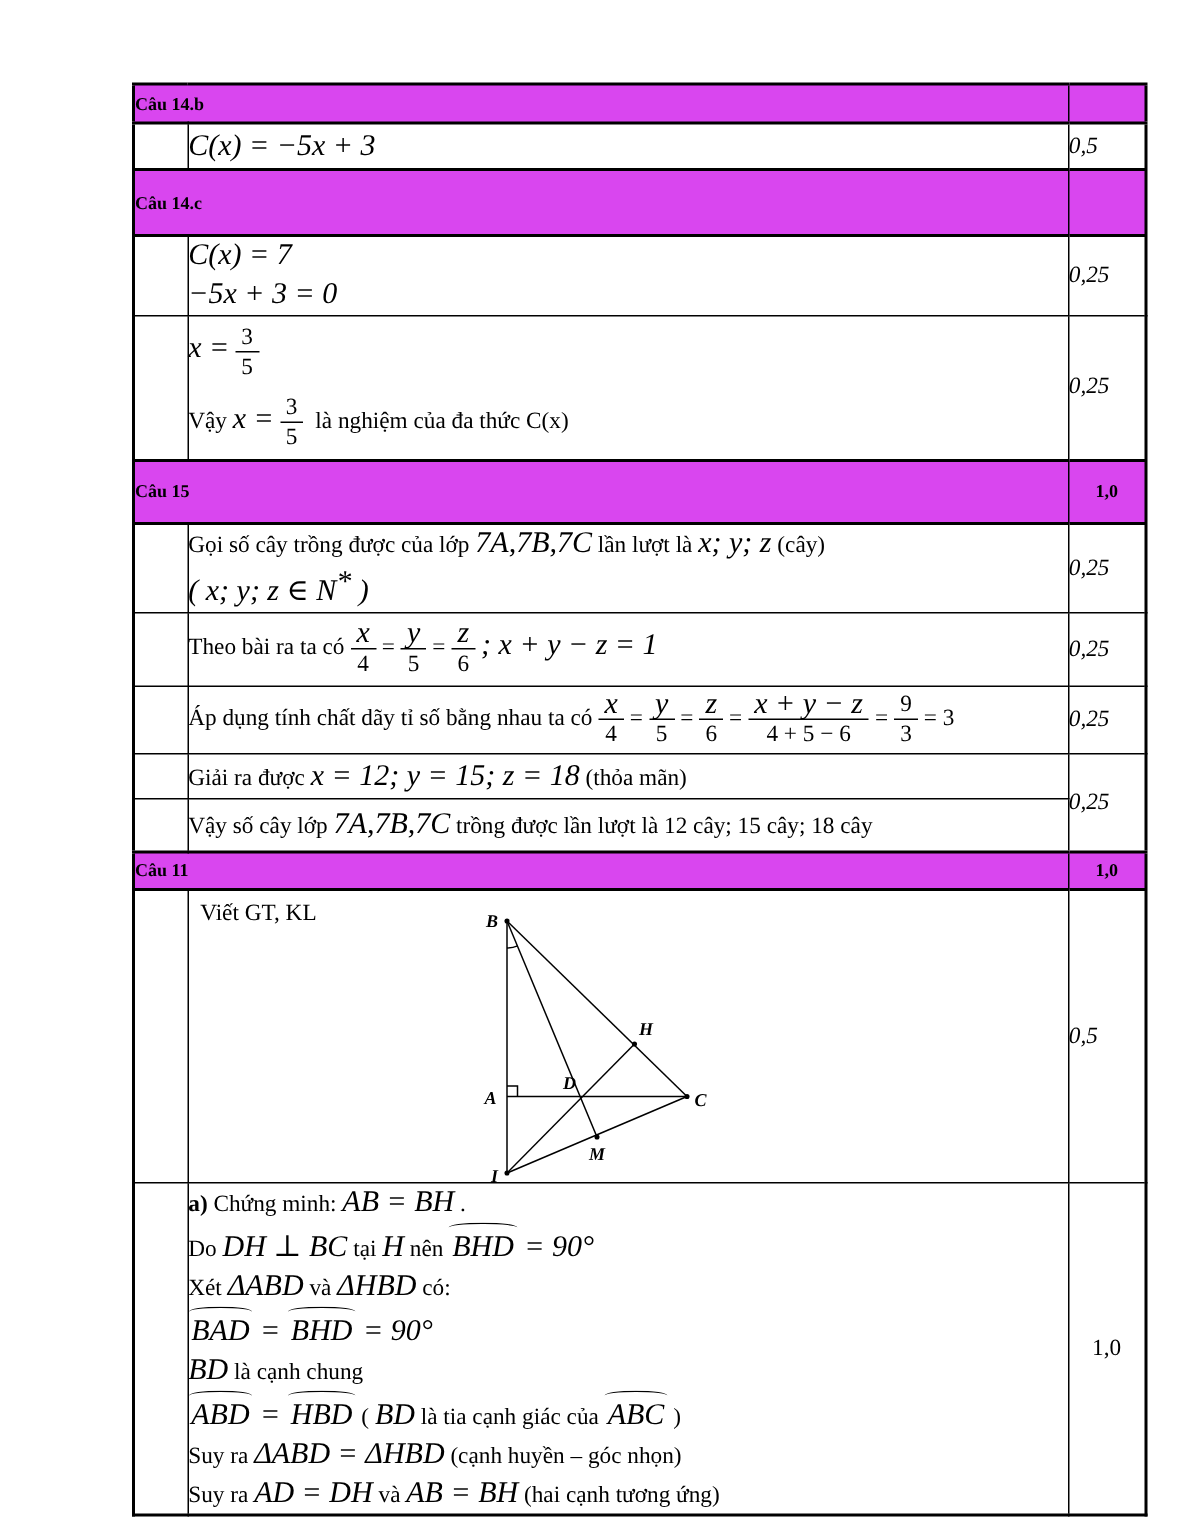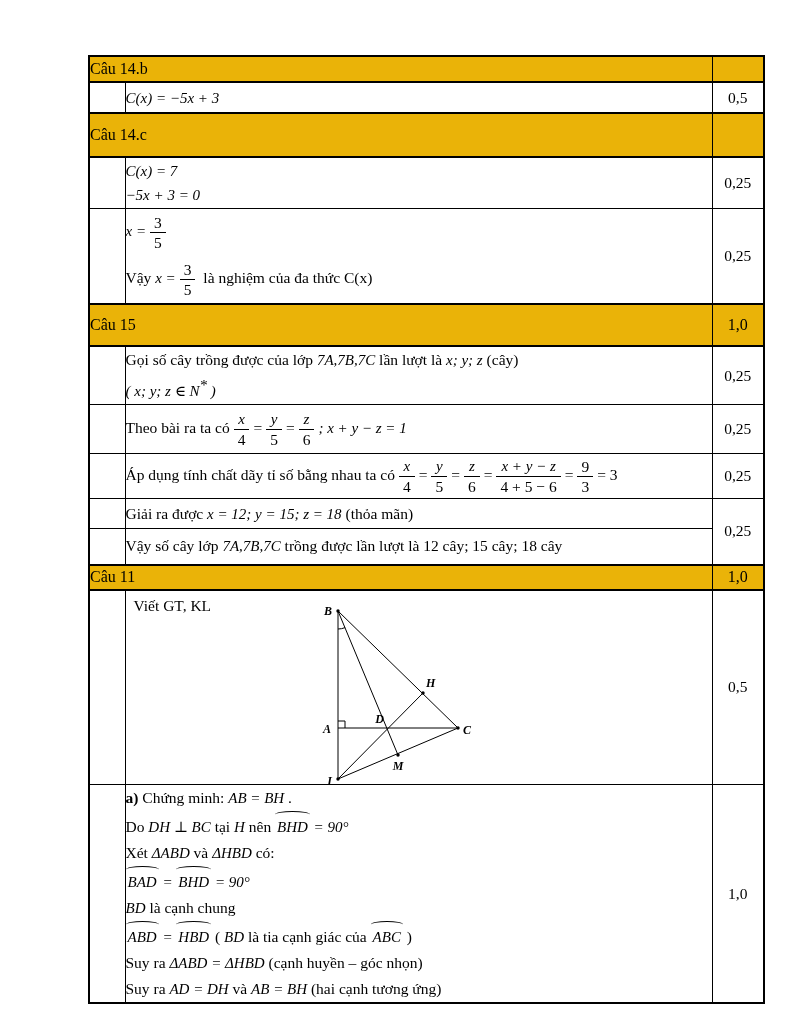--- a/index.html
+++ b/index.html
@@ -10,28 +10,28 @@
   .page{position:relative;width:792px;height:1024px;background:#fff;overflow:hidden;}
   table.grid{
     position:absolute;left:88px;top:55px;width:675px;
     border-collapse:collapse;table-layout:fixed;border:2px solid #000;
   }
   table.grid td{
     border:1px solid #000;vertical-align:middle;
     font-size:15.5px;overflow:visible;padding:0;
   }
   tr.hdr td{
-    background:#eab308;border-top:2px solid #000;border-bottom:2px solid #000;
-    font-weight:normal;font-size:16px;
+    background:#d946ef;border-top:2px solid #000;border-bottom:2px solid #000;
+    font-weight:bold;font-size:12px;
   }
   td.hcell{padding-left:6px;text-align:left;}
   td.hscore{text-align:center;}
   td.c2{padding-left:8px;}
-  td.c3{text-align:center;}
-  .math{font-style:italic;font-family:"Liberation Serif","DejaVu Serif",serif;font-size:15px;}
+  td.c3{font-style:italic;}
+  .math{font-style:italic;font-family:"Liberation Serif","DejaVu Serif",serif;font-size:20px;}
   .up{font-style:normal;}
   .b{font-weight:bold;}
   .frac{display:inline-block;vertical-align:middle;text-align:center;margin:0 4px;}
   .frac .fn{display:block;padding:0 4px 1px;border-bottom:1px solid #000;line-height:17px;}
   .frac .fd{display:block;padding:1px 4px 0;line-height:17px;}
   .arc{display:inline-block;position:relative;padding:0 2px;margin-top:4px;}
   .arc::before{
     content:"";position:absolute;left:0;right:0;top:-4px;height:6px;
     border-top:1px solid #000;border-radius:50% 50% 0 0;
   }

